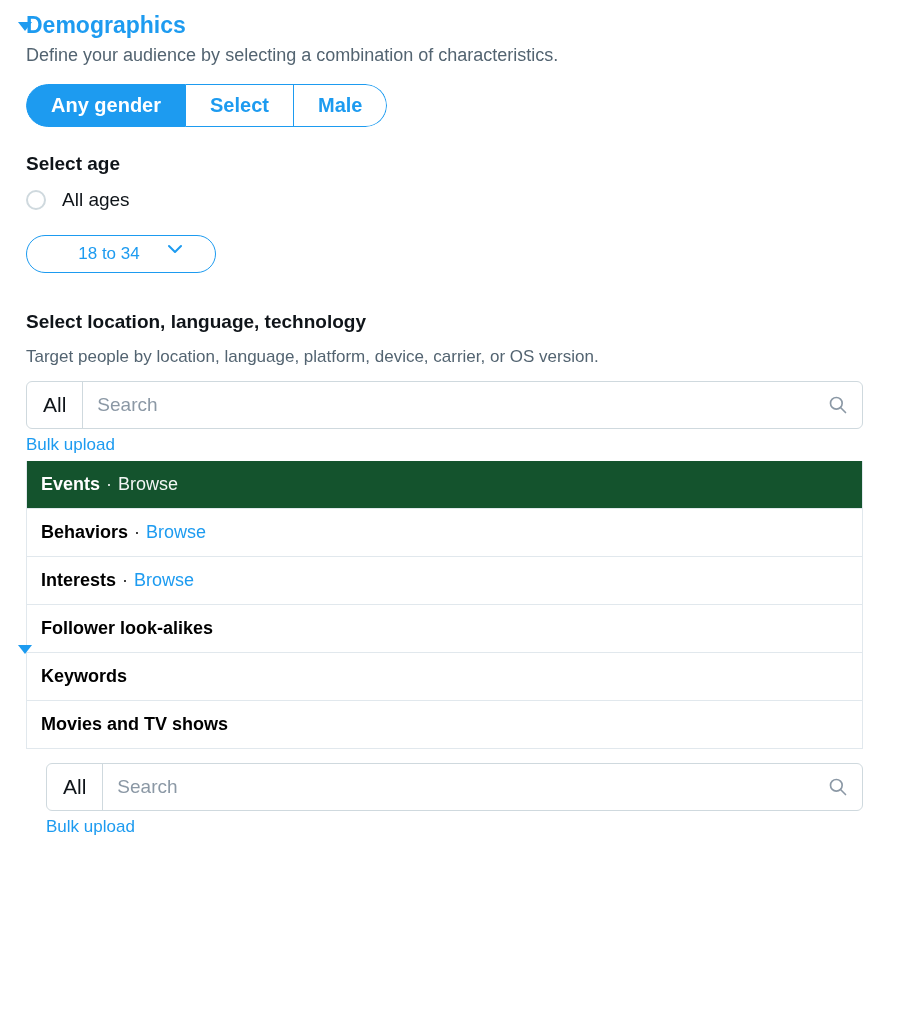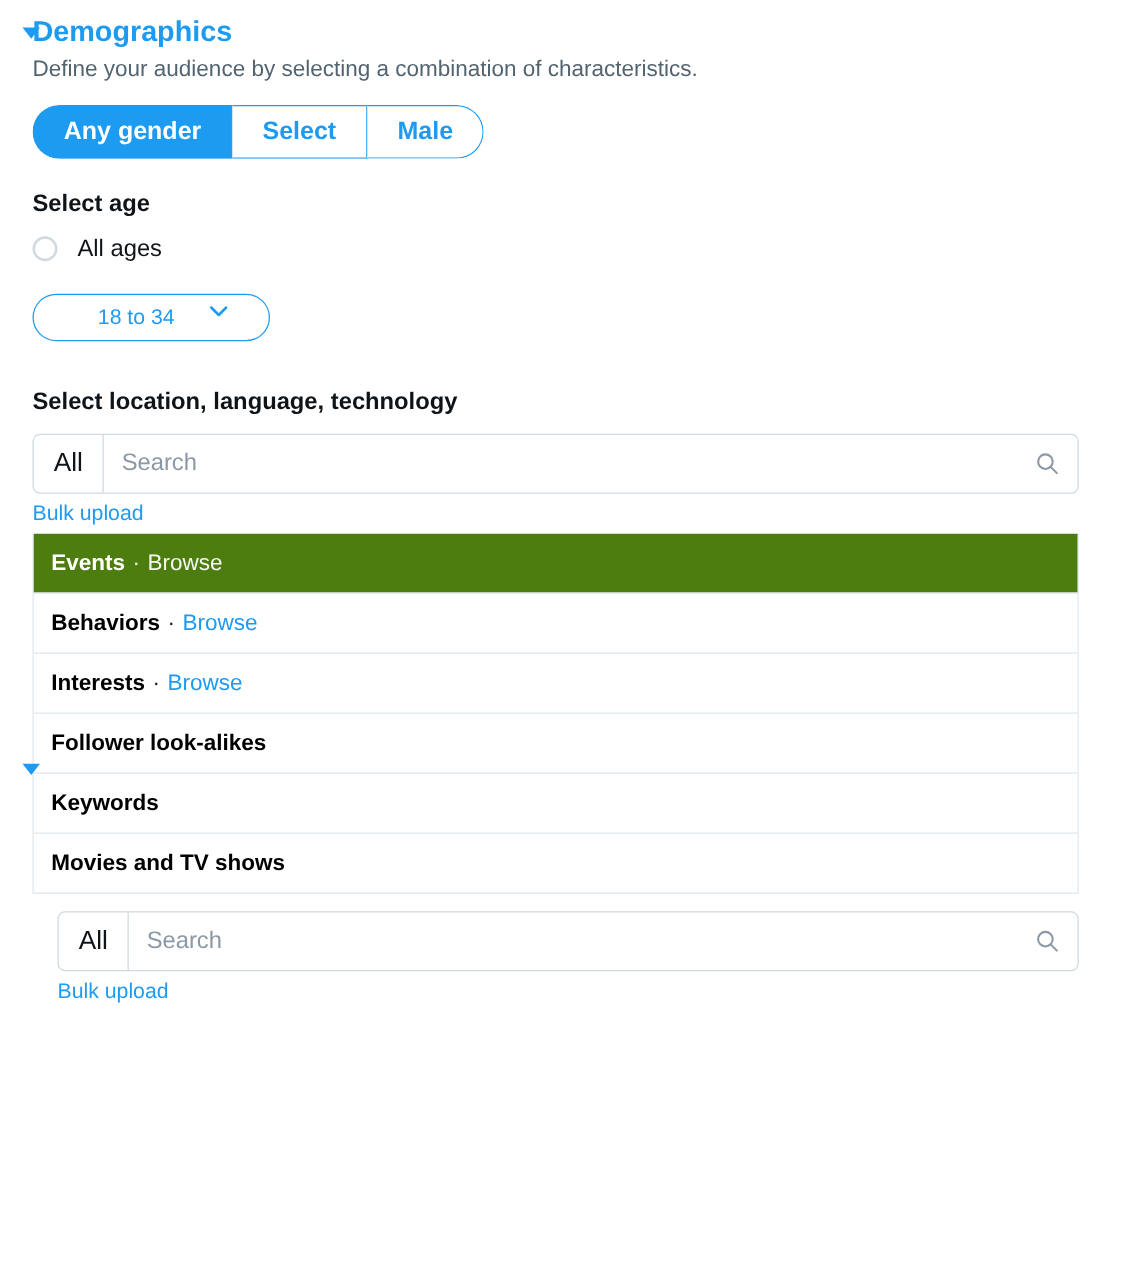--- a/index.html
+++ b/index.html
@@ -52,21 +52,21 @@
       background: #fff;
       color: #1d9bf0;
       border: 1px solid #1d9bf0;
     }
     .seg-btn:first-child { border-radius: 999px 0 0 999px; }
     .seg-btn:last-child { border-radius: 0 999px 999px 0; }
     .seg-btn + .seg-btn { border-left: none; }
     .seg-btn.active { background: #1d9bf0; color: #fff; }
     .radio-row {
       display: flex;
-      align-items: flex-start;
+      align-items: center;
       gap: 16px;
       margin-bottom: 14px;
       cursor: pointer;
     }
     .radio-outer {
       width: 20px; height: 20px;
       border-radius: 50%;
       border: 2px solid #cfd9de;
       display: flex;
       align-items: center;
@@ -154,21 +154,21 @@
     }
     .dd-item {
       padding: 13px 14px;
       border-top: 1px solid #e1e8ed;
       font-size: 18px;
       cursor: pointer;
       display: flex;
       align-items: baseline;
       gap: 6px;
     }
-    .dd-item.active { background: #4d7c0f; color: #fff; border-top: none; }
+    .dd-item.active { background: #14532d; color: #fff; border-top: none; }
     .dd-main { font-weight: 700; }
     .dd-dot { color: inherit; opacity: 0.9; }
     .dd-browse { color: #1d9bf0; font-weight: 400; }
     .dd-item.active .dd-browse { color: #fff; opacity: 0.95; font-weight: 400; }
     .dd-item.active .dd-dot { color: #fff; }
     .second-section {
       position: relative;
       padding-left: 46px;
       padding-right: 40px;
       margin-top: 8px;
@@ -200,20 +200,21 @@
   <div class="age-dropdown">
     <span>18 to 34</span>
     <span class="age-chevron">
       <svg width="14" height="10" viewBox="0 0 14 10">
           <path d="M1 2 L7 8 L13 2" stroke="#1d9bf0" stroke-width="2" fill="none" stroke-linecap="round" stroke-linejoin="round"></path>
         </svg>
     </span>
   </div>
 
   <div class="sub-title">Select location, language, technology</div>
+  <div class="section-desc2">Target people by location, language, platform, device, carrier, or OS version.</div>
 
   <div class="search-wrap">
     <div class="search-all">All</div>
     <input class="search-input" placeholder="Search" style="">
     <div class="search-icon-box">
       <svg width="20" height="20" viewBox="0 0 24 24">
           <circle cx="10" cy="10" r="7" stroke="#8b98a5" stroke-width="2" fill="none"></circle>
           <line x1="15" y1="15" x2="21" y2="21" stroke="#8b98a5" stroke-width="2" stroke-linecap="round"></line>
         </svg>
     </div>

